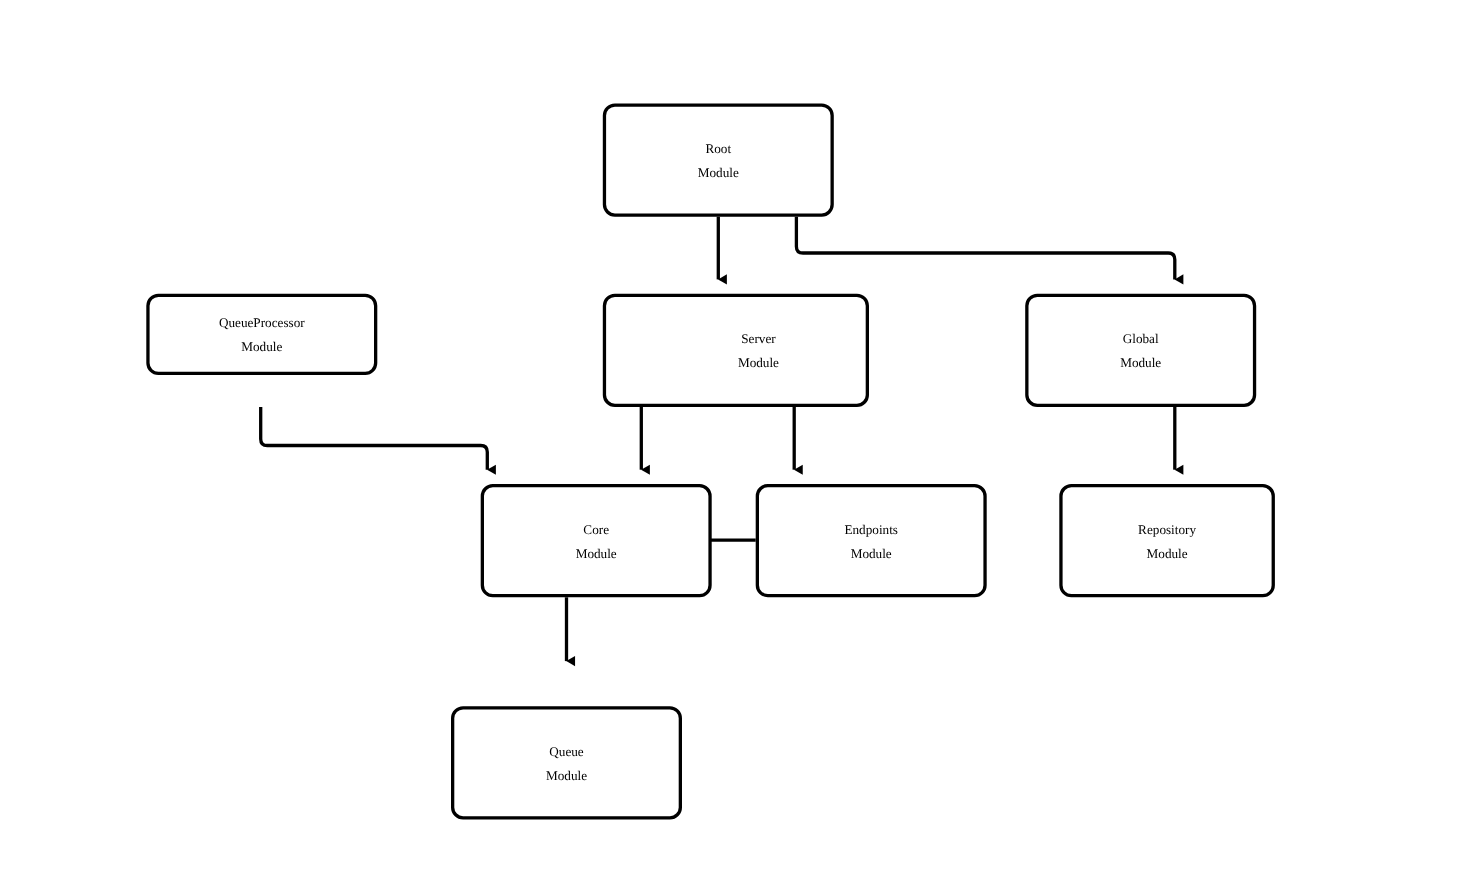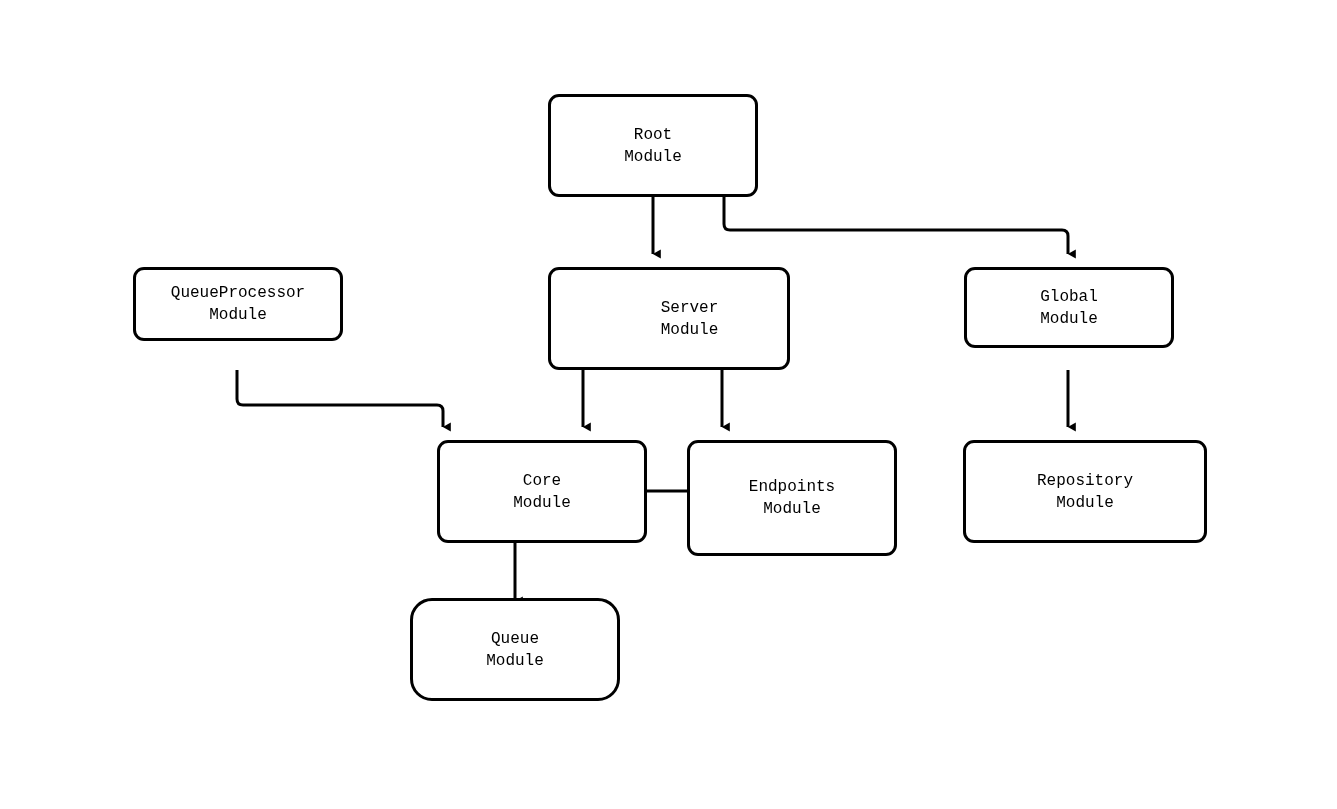--- a/index.html
+++ b/index.html
@@ -33,22 +33,22 @@
     background: #ffffff;
     border: 3px solid #000000;
     border-radius: 11px;
     display: flex;
     flex-direction: column;
     align-items: center;
     justify-content: center;
     z-index: 2;
   }
   .node-label {
-    font-family: Liberation Mono, monospace;
-    font-size: 16px;
+    font-family: Liberation Serif, serif;
+    font-size: 12px;
     line-height: 22px;
     color: #000000;
     text-align: center;
     white-space: pre;
     letter-spacing: 0px;
   }
 </style>
 </head>
 <body>
 
@@ -83,38 +83,38 @@
   <div class="node" style="left:133px; top:267px; width:210px; height:74px;">
     <div class="node-label">QueueProcessor
 Module</div>
   </div>
 
   <div class="node" style="left:548px; top:267px; width:242px; height:103px;padding-left:41px;">
     <div class="node-label">Server
 Module</div>
   </div>
 
-  <div class="node" style="left:964px; top:267px; width:210px; height:81px;">
+  <div class="node" style="left:932px; top:267px; width:210px; height:103px;">
     <div class="node-label">Global
 Module</div>
   </div>
 
   <div class="node" style="left:410px; top:440px; width:210px; height:103px;margin-left:27px;">
     <div class="node-label">Core
 Module</div>
   </div>
 
-  <div class="node" style="left:687px; top:440px; width:210px; height:116px;">
+  <div class="node" style="left:687px; top:440px; width:210px; height:103px;">
     <div class="node-label">Endpoints
 Module</div>
   </div>
 
-  <div class="node" style="left:963px; top:440px; width:244px; height:103px;">
+  <div class="node" style="left:963px; top:440px; width:196px; height:103px;">
     <div class="node-label">Repository
 Module</div>
   </div>
 
-  <div class="node" style="left:410px; top:598px; width:210px; height:103px;border-radius:22px;">
+  <div class="node" style="left:410px; top:642px; width:210px; height:103px;">
     <div class="node-label">Queue
 Module</div>
   </div>
 
 </div>
 
 </body></html>

